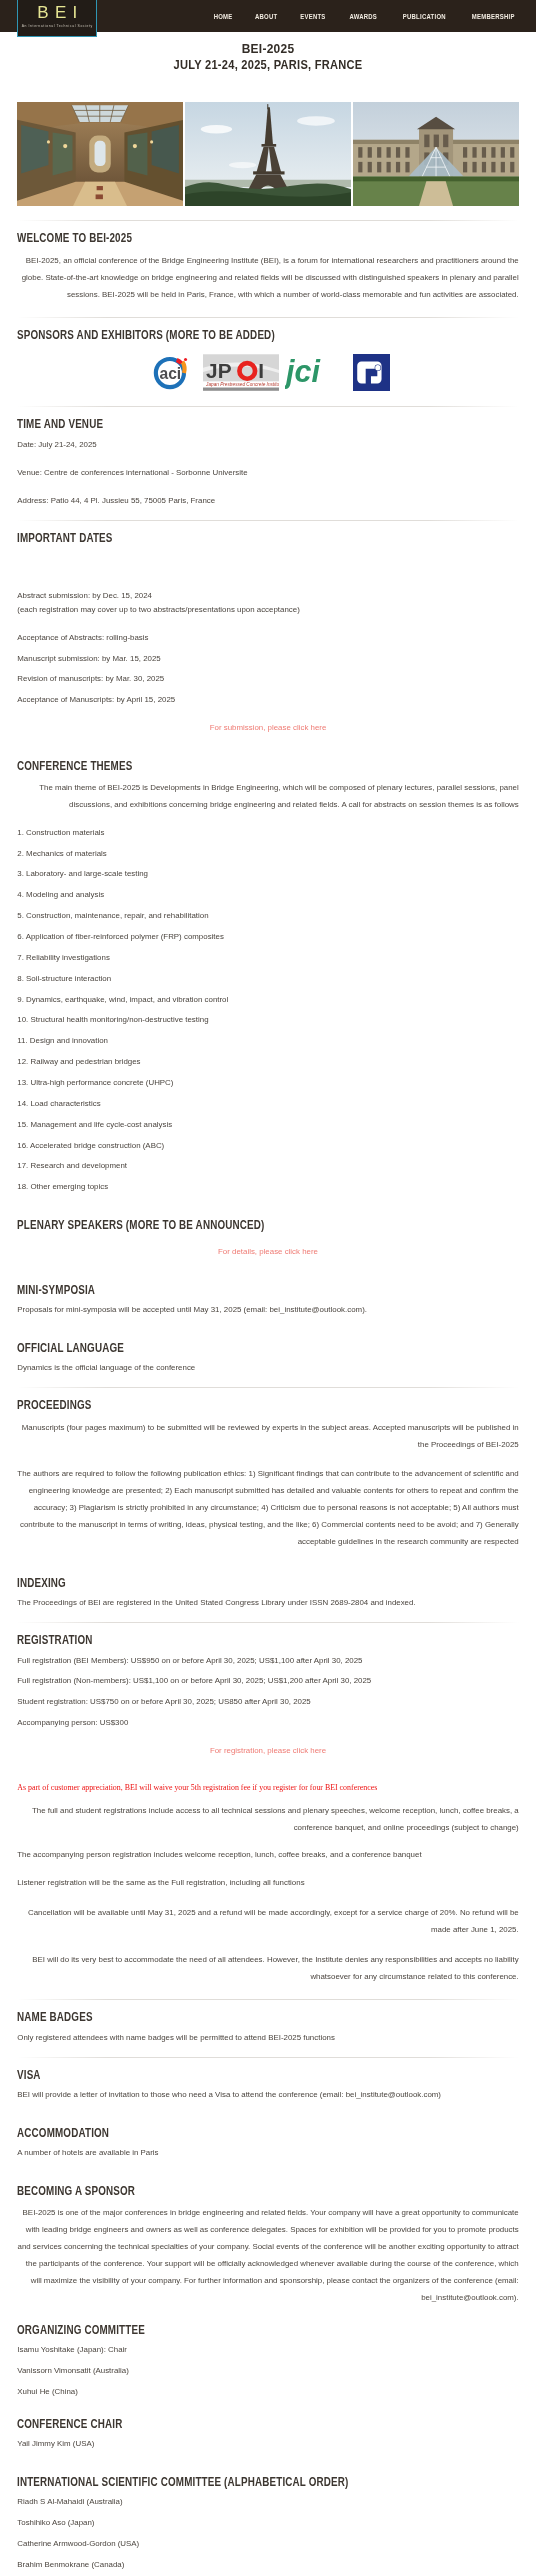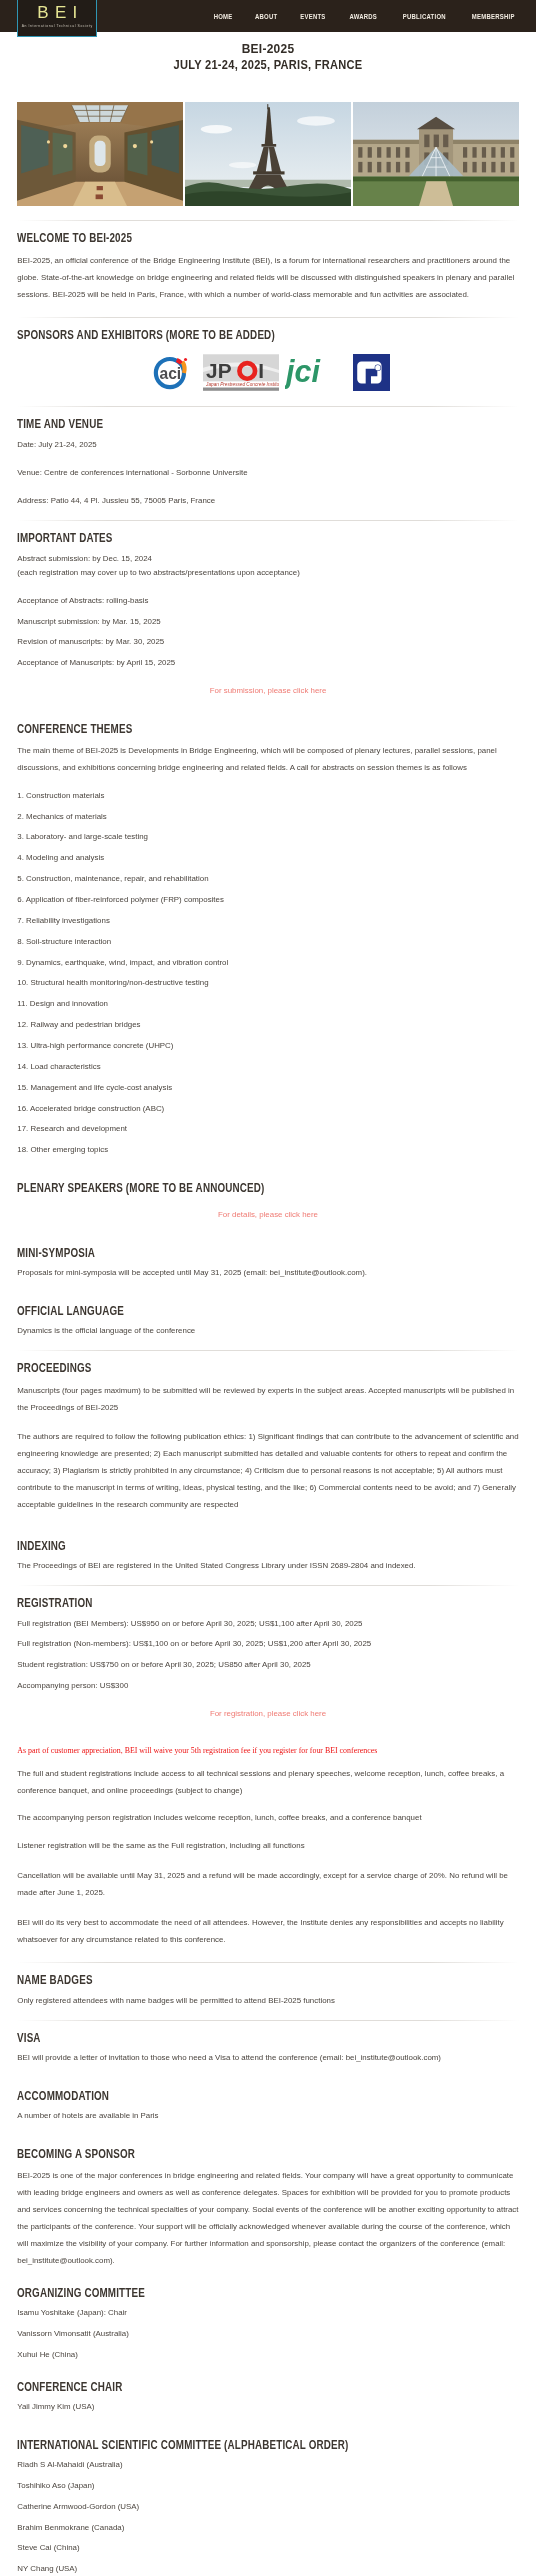--- a/index.html
+++ b/index.html
@@ -25,22 +25,22 @@
   
   .photos { display:flex; gap:1.6px; margin:27px 0 14.7px; }
   .photos .ph { flex:1; height:104px; overflow:hidden; }
   .photos svg { display:block; width:100%; height:100%; }
 
   
   .sep { height:0.5px; margin:13.6px 0 0; background:linear-gradient(90deg, rgba(0,0,0,0), #e0ddd9 18%, #e0ddd9 82%, rgba(0,0,0,0)); }
   .sec { padding-top:10.5px; }
   .h { color:#3c3630; font-size:12px; font-weight:700; letter-spacing:0.2px; transform:scaleX(.82); transform-origin:left center; display:inline-block; white-space:nowrap; margin-bottom:7.3px; }
   .sec p, .sec .line { line-height:1.5; margin-bottom:9px; }
-  .para { line-height:2.15 !important; margin-bottom:5.2px !important; }
-  .tight { margin-bottom:2.1px !important; }
+  .para { line-height:2.15 !important; margin-bottom:5.2px !important;text-align:right; }
+  .tight { margin-bottom:2.1px !important;margin-top:37px; }
   .link { color:#ef7b74; cursor:pointer;text-align:center; }
   .red { color:#ed1111; margin-bottom:12.6px;font-family:Liberation Serif, serif; }
   .member { line-height:1.35; margin-bottom:7.3px; }
   .sec .gap { height:7.3px; }
 
   
   .logos { display:flex; justify-content:center; align-items:center; gap:6px; padding:4.2px 0 2.1px; }
   .logos svg { display:block; }
 </style>
 </head>

